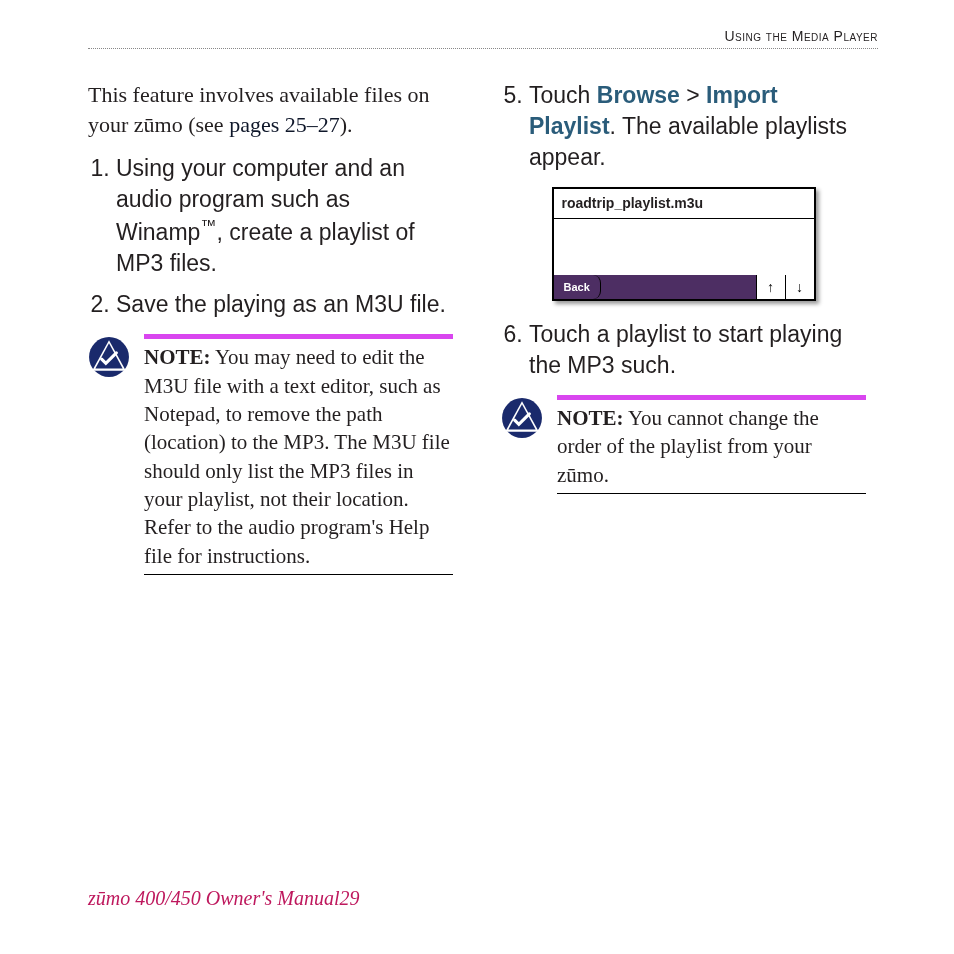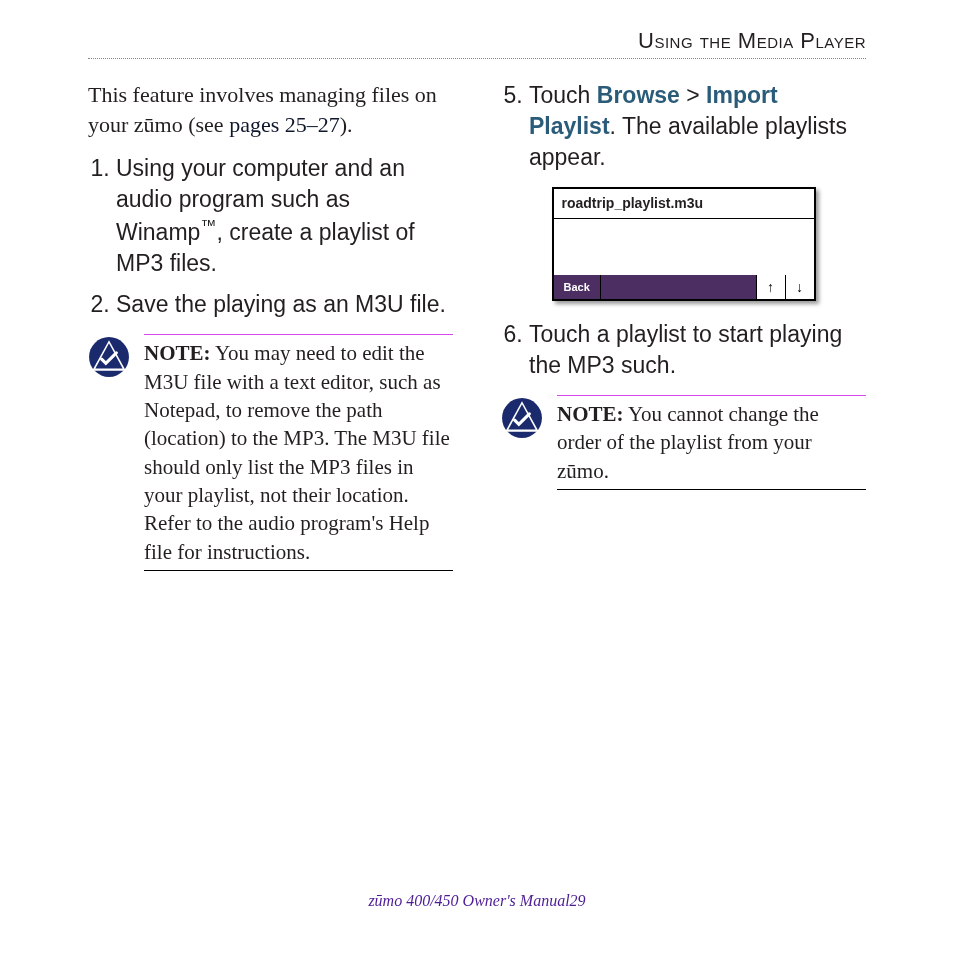--- a/index.html
+++ b/index.html
@@ -14,24 +14,24 @@
   .page {
     position: relative;
     width: 954px;
     height: 954px;
     box-sizing: border-box;
   }
   .header {
     position: absolute;
     top: 28px;
     left: 88px;
-    right: 88px;
+    right: 76px;
     text-align: right;
     font-variant: small-caps;
-    font-size: 22px;
+    font-size: 14px;
     letter-spacing: .5px;
     border-bottom: 1px dotted #888;
     padding-bottom: 4px;
   }
   .cols {
     position: absolute;
     top: 80px;
     left: 88px;
     right: 88px;
     bottom: 90px;
@@ -70,21 +70,21 @@
   .note-block {
     display: flex;
     align-items: flex-start;
     gap: 14px;
     margin: 14px 0 18px 0;
   }
   .note-icon { flex: 0 0 42px; margin-top: 2px; }
   .note-text {
     font-family: "Times New Roman", Times, serif;
     font-size: 21px;
-    border-top: 1px solid #d946ef;
+    border-top: 5px solid #d946ef;
     border-bottom: 1px solid #000;
     padding: 4px 0;
   }
   .note-text b { font-weight: bold; }
   .bold-link {
     color: #2a5c7a;
     font-weight: bold;
   }
   .music-btn {
     display: inline-block;
@@ -130,59 +130,60 @@
   }
   .ss-back {
     color: #fff;
     font-size: 11px;
     font-weight: bold;
     padding: 0 10px;
     border-right: 1px solid #000;
     height: 100%;
     display: flex;
     align-items: center;
+    border-radius: 8px;
   }
   .ss-spacer { flex: 1; }
   .ss-arrow {
     width: 28px;
     height: 100%;
     background: #fff;
     display: flex;
     align-items: center;
     justify-content: center;
     border-left: 1px solid #000;
     font-size: 14px;
     color: #000;
   }
   .footer {
     position: absolute;
     left: 88px;
     right: 88px;
     bottom: 44px;
     display: flex;
-    justify-content: center;
+    justify-content: flex-start;
     font-style: italic;
-    color: #4c1d95;
+    color: #be185d;
     font-family: "Times New Roman", Times, serif;
-    font-size: 16px;
+    font-size: 20px;
   }
 </style>
 </head>
 <body>
 
 <div class="page">
   <div class="header">
     <span>Using the Media Player</span>
   </div>
 
   <div class="cols">
 
     <div class="col">
       <div class="intro">
-        <span>This feature involves managing files on your zūmo (see </span><span class="link">pages 25–27</span><span>).</span>
+        <span>This feature involves available files on your zūmo (see </span><span class="link">pages 25–27</span><span>).</span>
       </div>
 
       <ol class="steps">
         <li>
           <span>Using your computer and an audio program such as Winamp</span><span class="tm">™</span><span>, create a playlist of MP3 files.</span>
         </li>
         <li>Save the playing as an M3U file.</li>
       </ol>
 
       <div class="note-block">

